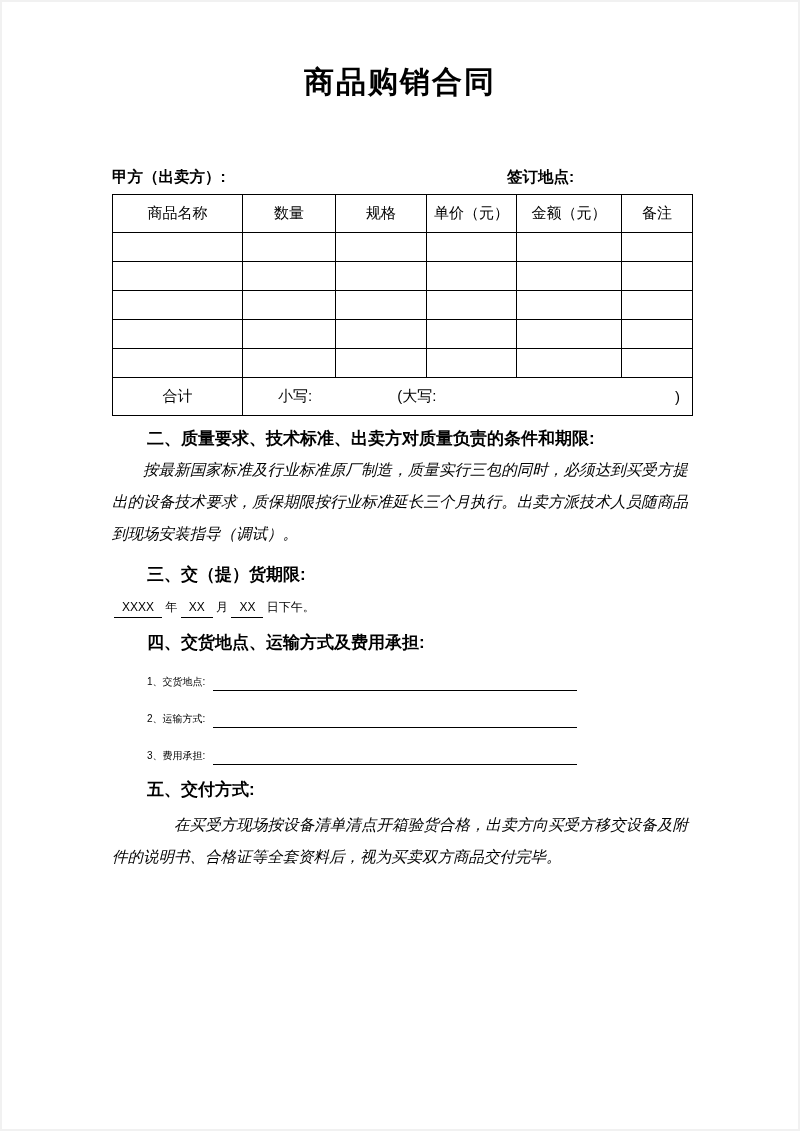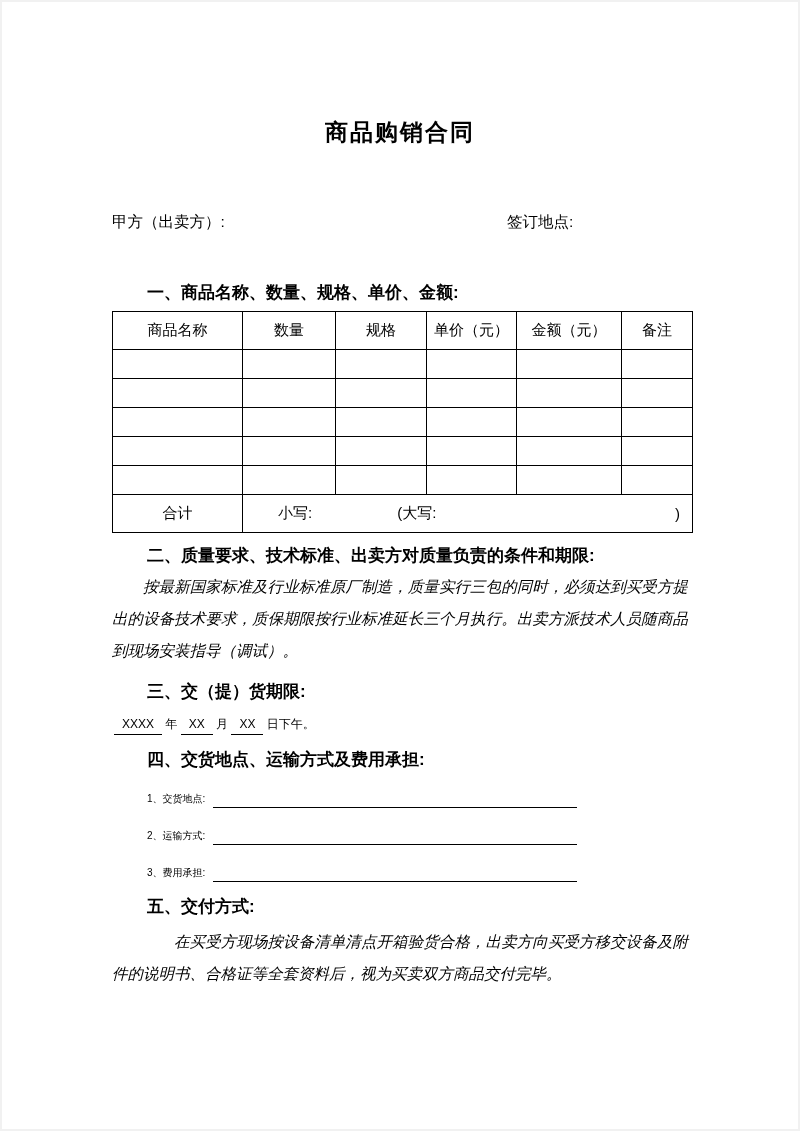--- a/index.html
+++ b/index.html
@@ -10,28 +10,28 @@
     color:#000;
     position:relative;
   }
   .page {
     position:absolute; inset:0;
     border:2px solid #f1f1f1;
     padding:0 110px;
     background:#fff;
   }
   .title {
-    margin-top:115px;
+    margin-top:60px;
     text-align:center;
-    font-size:23px;
+    font-size:30px;
     font-weight:700;
     letter-spacing:2px;
   }
   .parties { margin-top:64px; font-size:15.5px; }
-  .party-row { display:flex; margin-top:14px; line-height:20px; }
+  .party-row { display:flex; margin-top:14px; line-height:20px;font-weight:bold; }
   .party-left { width:395px; }
   .sec-heading {
     font-size:17px;
     font-weight:700;
     padding-left:35px;
     line-height:22px;
   }
   .sec1-heading { margin-top:50px; }
   .contract-table {
     margin-top:7px;
@@ -108,21 +108,20 @@
 
   <h1 class="title">商品购销合同</h1>
 
   <div class="parties">
     <div class="party-row">
       <span class="party-left">甲方（出卖方）:</span>
       <span class="party-right">签订地点:</span>
     </div>
   </div>
 
-  <h2 class="sec-heading sec1-heading">一、商品名称、数量、规格、单价、金额:</h2>
 
   <table class="contract-table">
     <colgroup>
       <col style="width:130px">
         <col style="width:93px">
         <col style="width:91px">
       <col style="width:90px">
         <col style="width:105px">
         <col style="width:71px">
     </colgroup>

